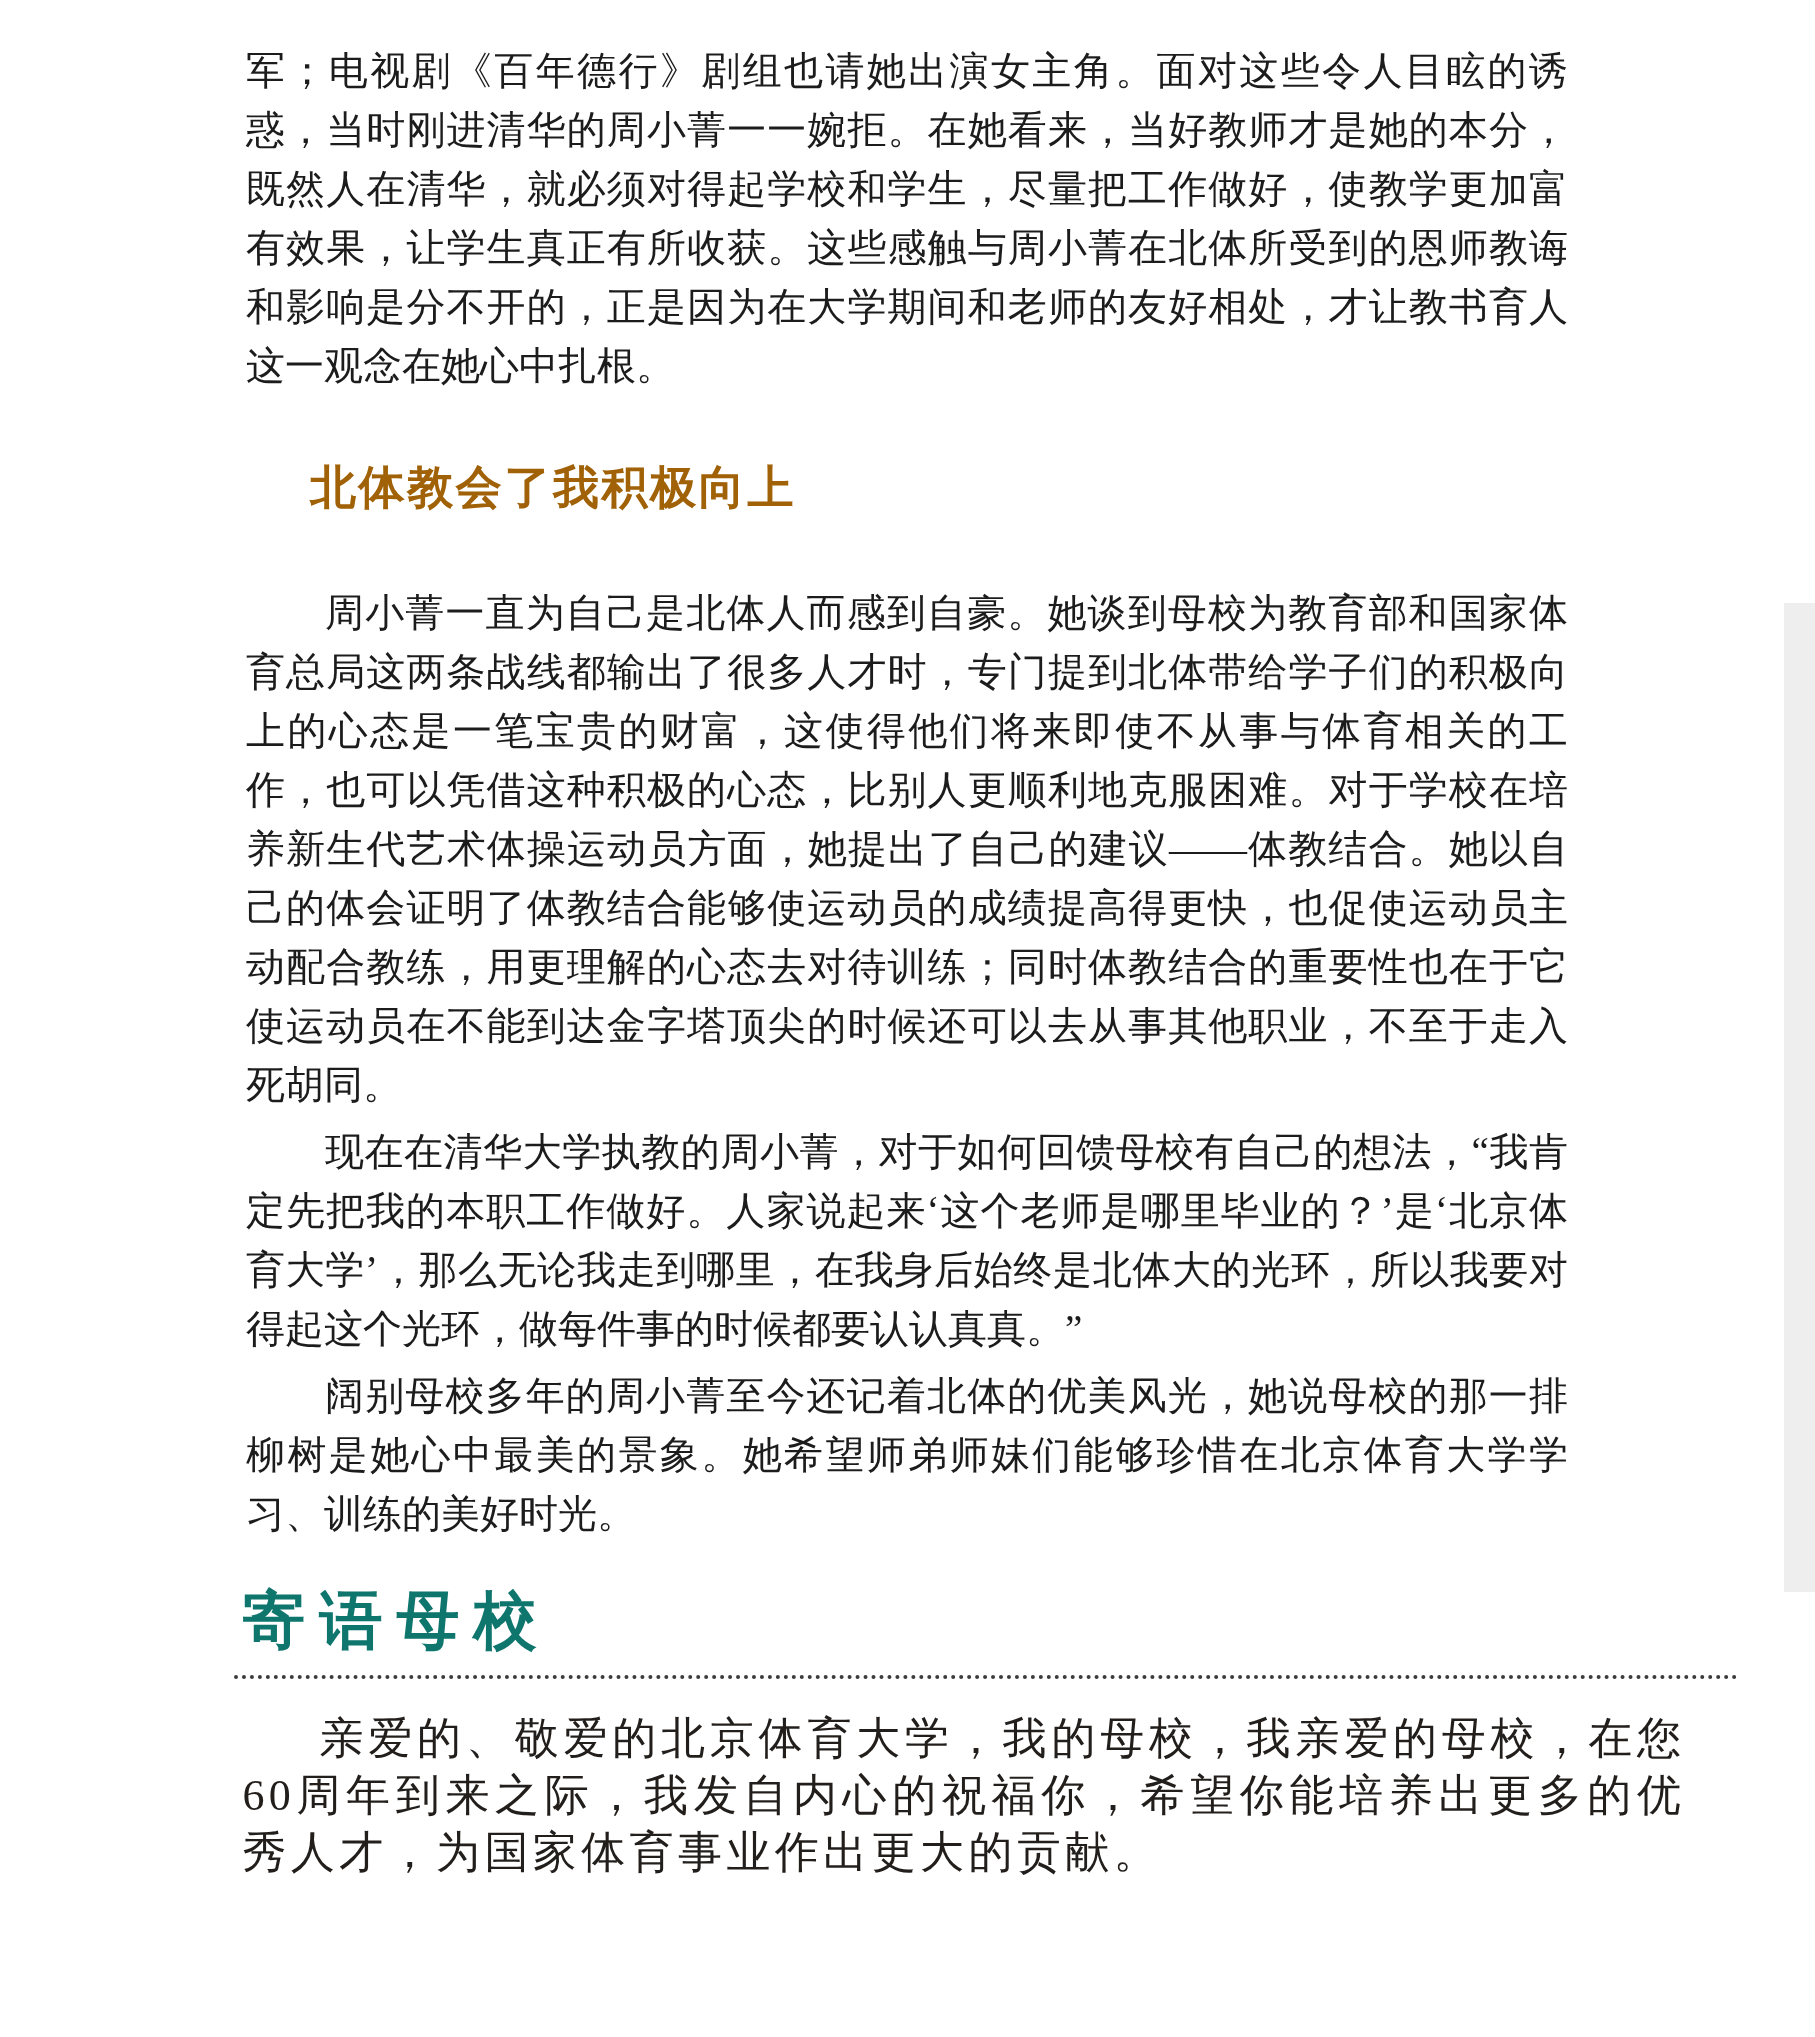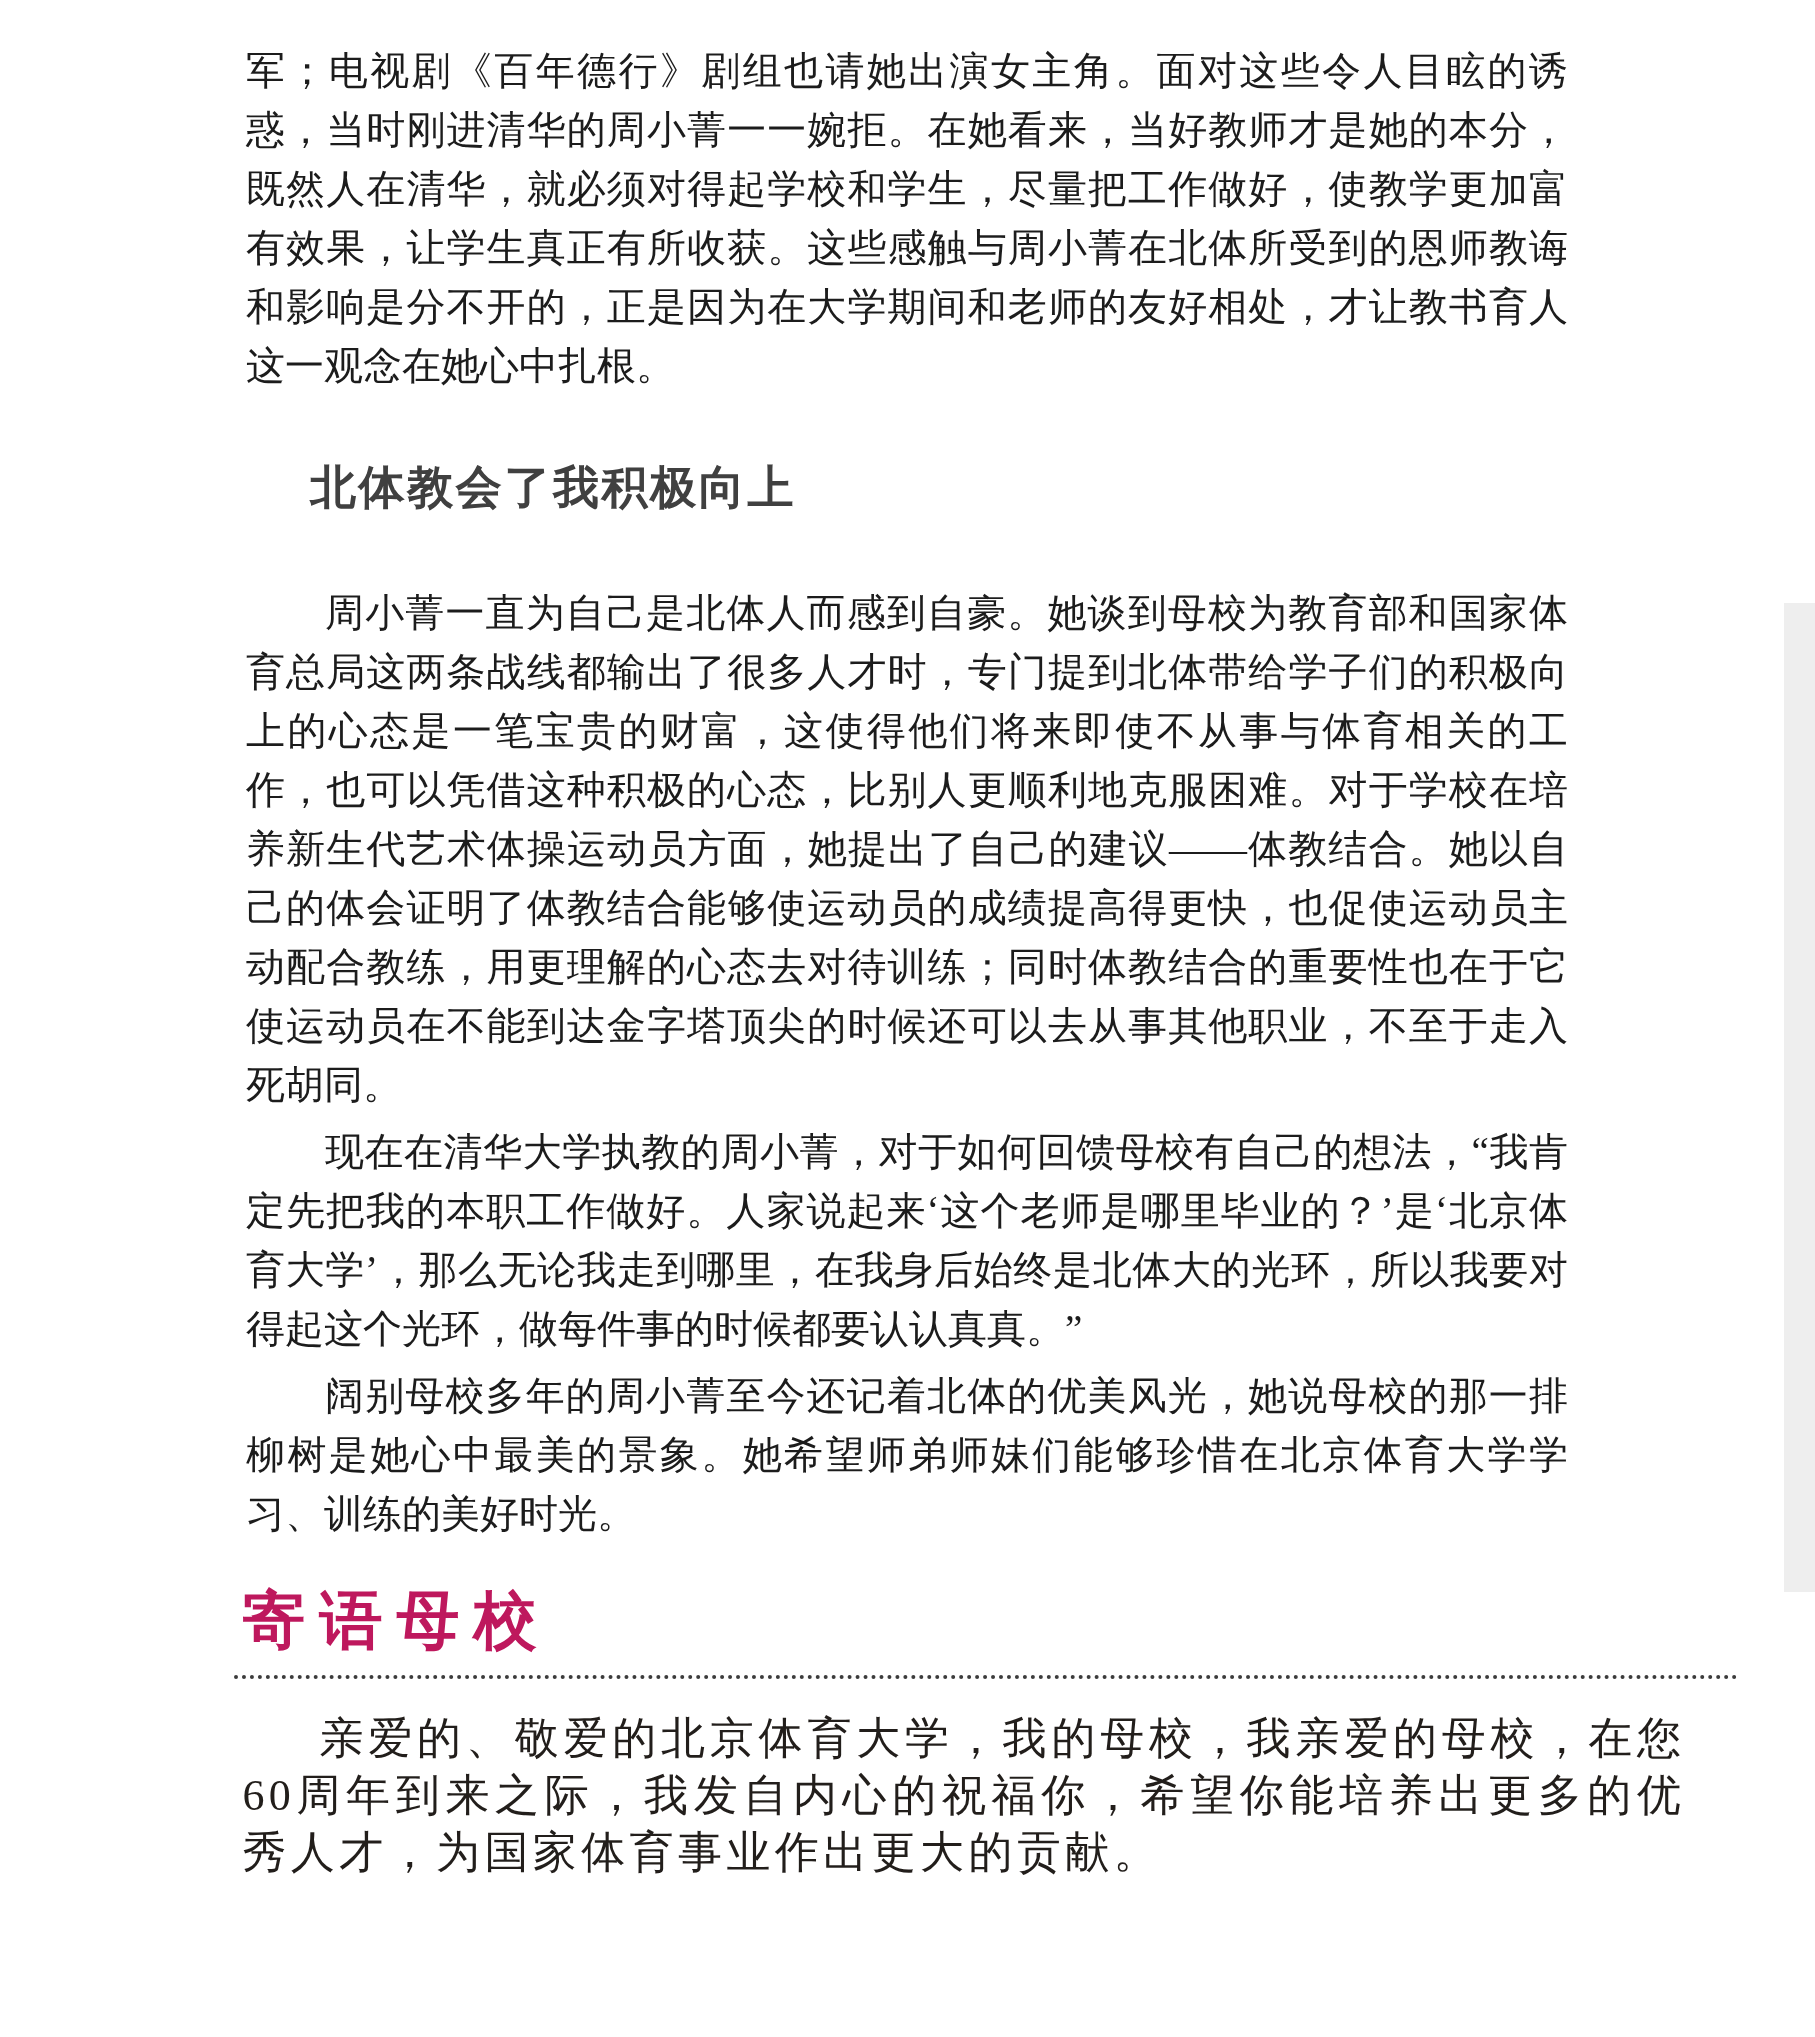--- a/index.html
+++ b/index.html
@@ -33,33 +33,33 @@
   }
   .indent {
     text-indent: 79px;
   }
   .section-heading {
     font-family: "Liberation Sans", sans-serif;
     font-weight: 700;
     font-size: 46px;
     line-height: 52px;
     letter-spacing: 2.6px;
-    color: #404040;
+    color: #a16207;
     margin: 66px 0 70px 72px;
   }
   .signature {
     margin-top: 43px;
   }
   .sig-heading {
     font-family: "Liberation Serif", serif;
     font-weight: 700;
     font-size: 63px;
     line-height: 70px;
     letter-spacing: 14px;
-    color: #be185d;
+    color: #0f766e;
     margin-left: 4.4px;
   }
   .dotted-rule {
     height: 0;
     border-bottom: 4.4px dotted #3c3c3c;
     width: 1504px;
     margin-left: -4.4px;
     margin-top: 19px;
   }
   .sig-par {

